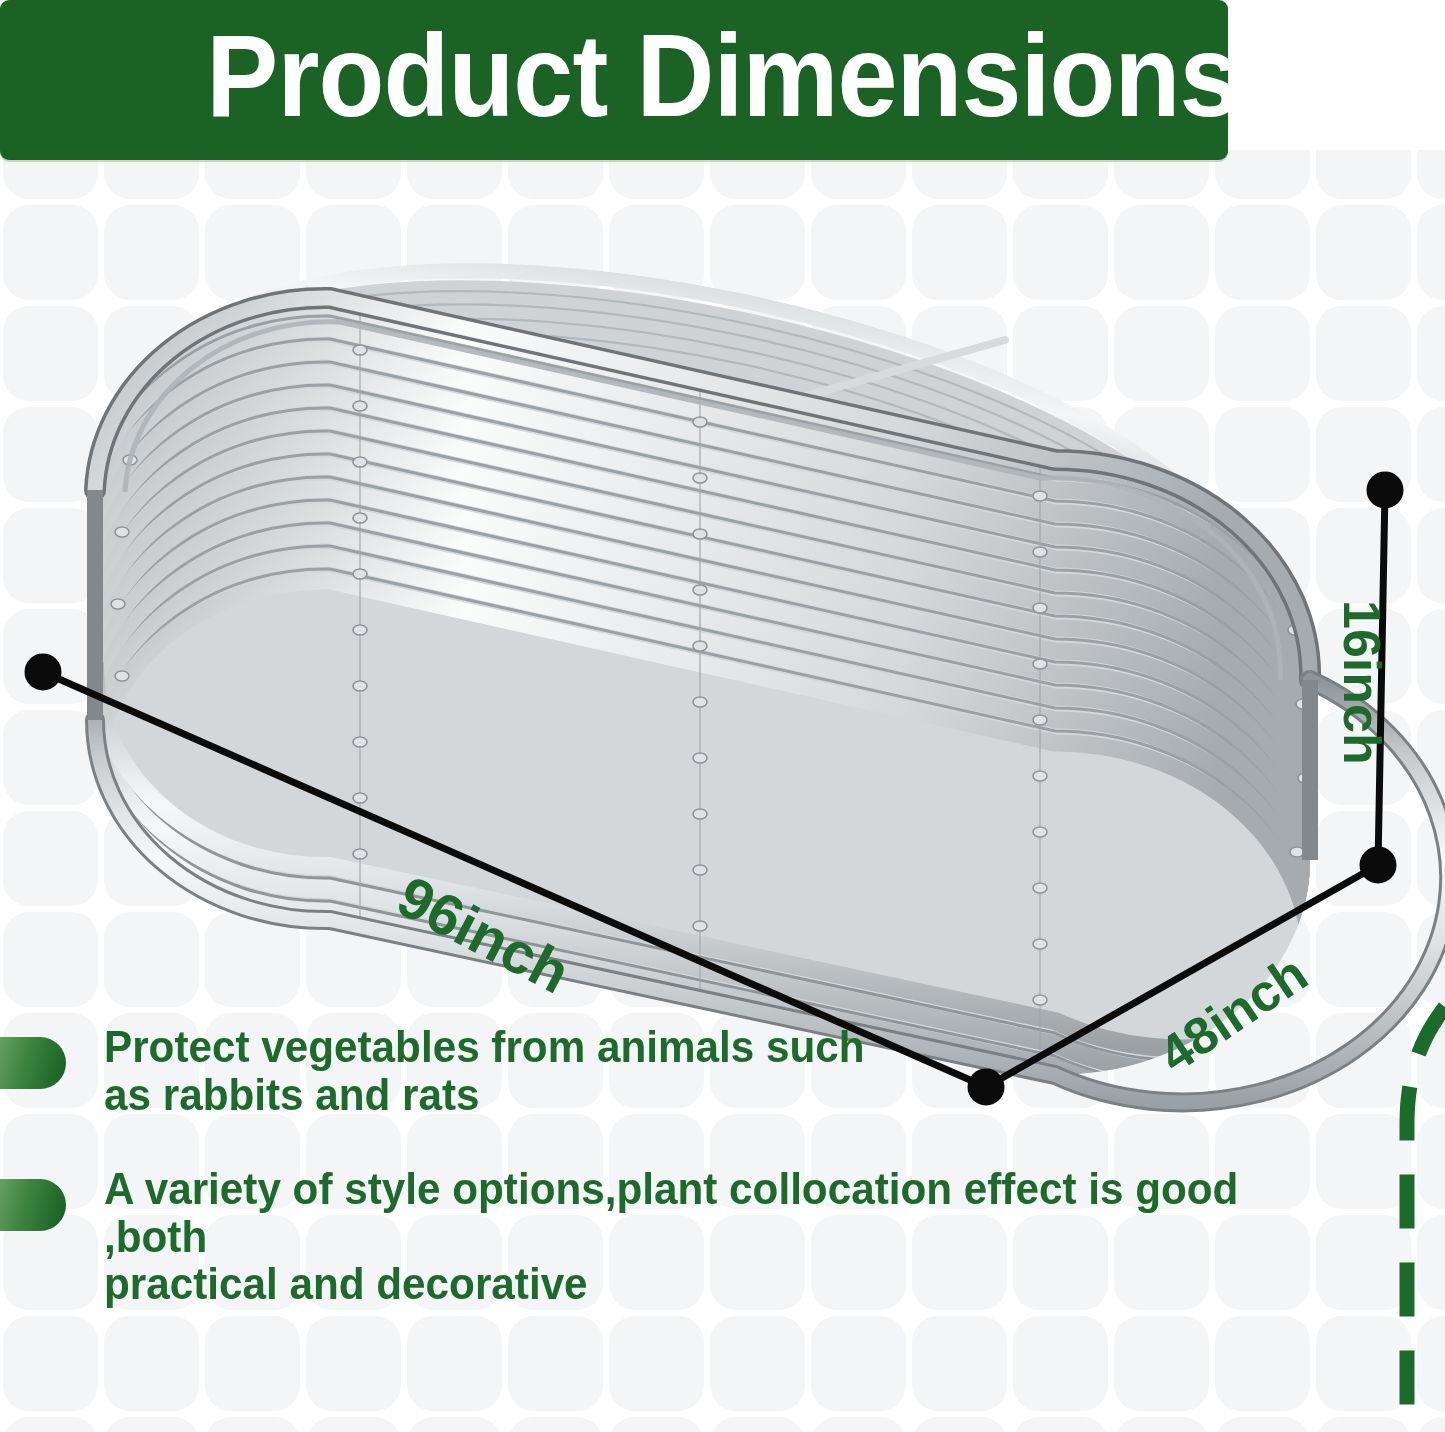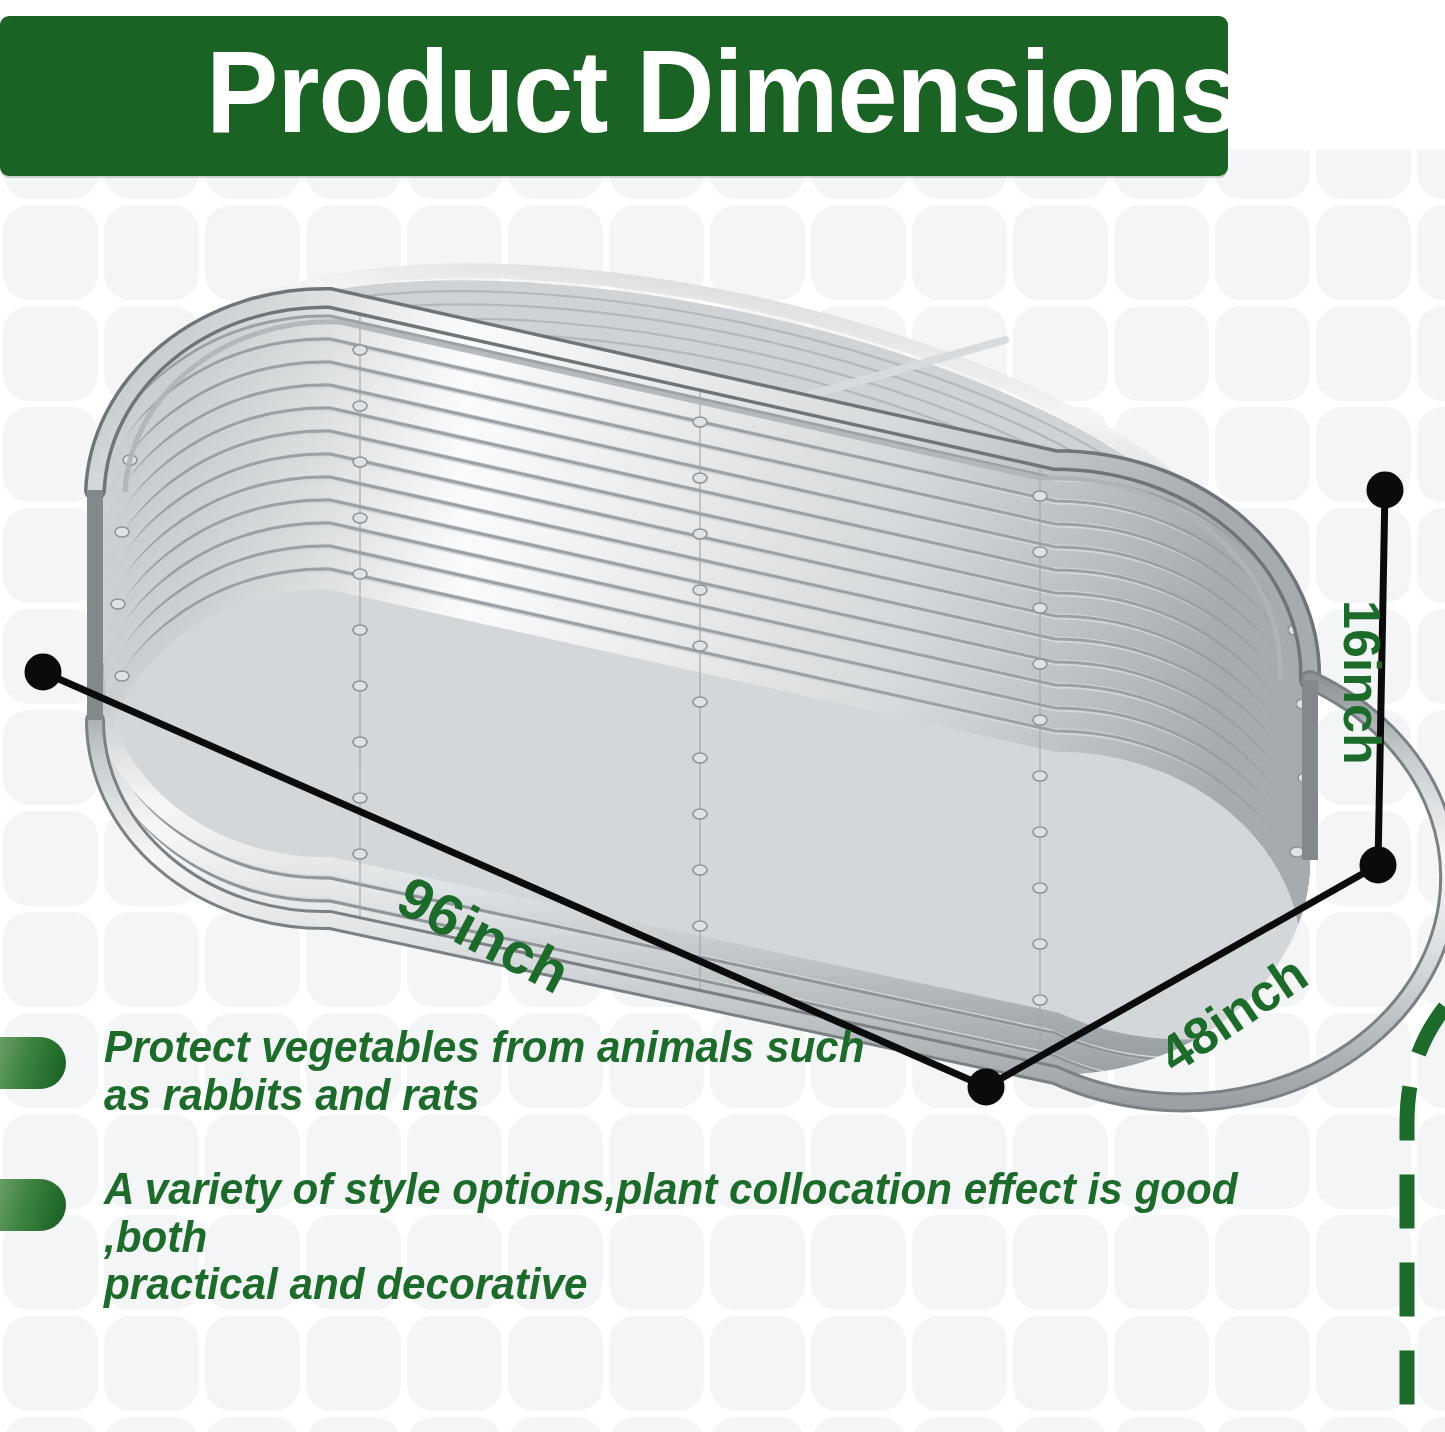--- a/index.html
+++ b/index.html
@@ -9,21 +9,21 @@
   }
 
   
   #bg-pattern{
     position:absolute;left:0;top:0;width:1445px;height:1432px;
     z-index:0;pointer-events:none;
   }
 
   
   #header-banner{
-    position:absolute;left:0;top:16px;width:1228px;height:160px;
+    position:absolute;left:0;top:0;width:1228px;height:160px;
     background:#1a6324;z-index:5;
     box-shadow:0 2px 0 rgba(120,140,120,.35);
     border-radius:9px;
   }
   #header-title{
     position:absolute;left:0;top:0;width:1445px;height:160px;
     display:flex;align-items:center;justify-content:center;
     color:#ffffff;
     font-family:"Liberation Sans","DejaVu Sans",sans-serif;
     font-weight:bold;
@@ -67,21 +67,21 @@
   #dim-label-height{
     left:1392px;top:600px;font-size:52px;
     transform:rotate(90deg);transform-origin:left top;
   }
 
   
   #features{
     position:absolute;left:0;top:1015px;width:1445px;z-index:8;
   }
   .feature-row{
-    position:relative;height:142px;font-style:italic;
+    position:relative;height:142px;
   }
   .feature-bullet{
     position:absolute;left:-30px;top:22px;
     width:96px;height:52px;
     border-radius:0 30px 30px 0;
     background:linear-gradient(105deg,#9ec39c 0%,#6fa46b 22%,#3f8441 55%,#226b2c 85%,#1b5e26 100%);
   }
   .feature-text{
     position:absolute;left:104px;top:8px;width:1300px;
     color:#1d6b2b;

